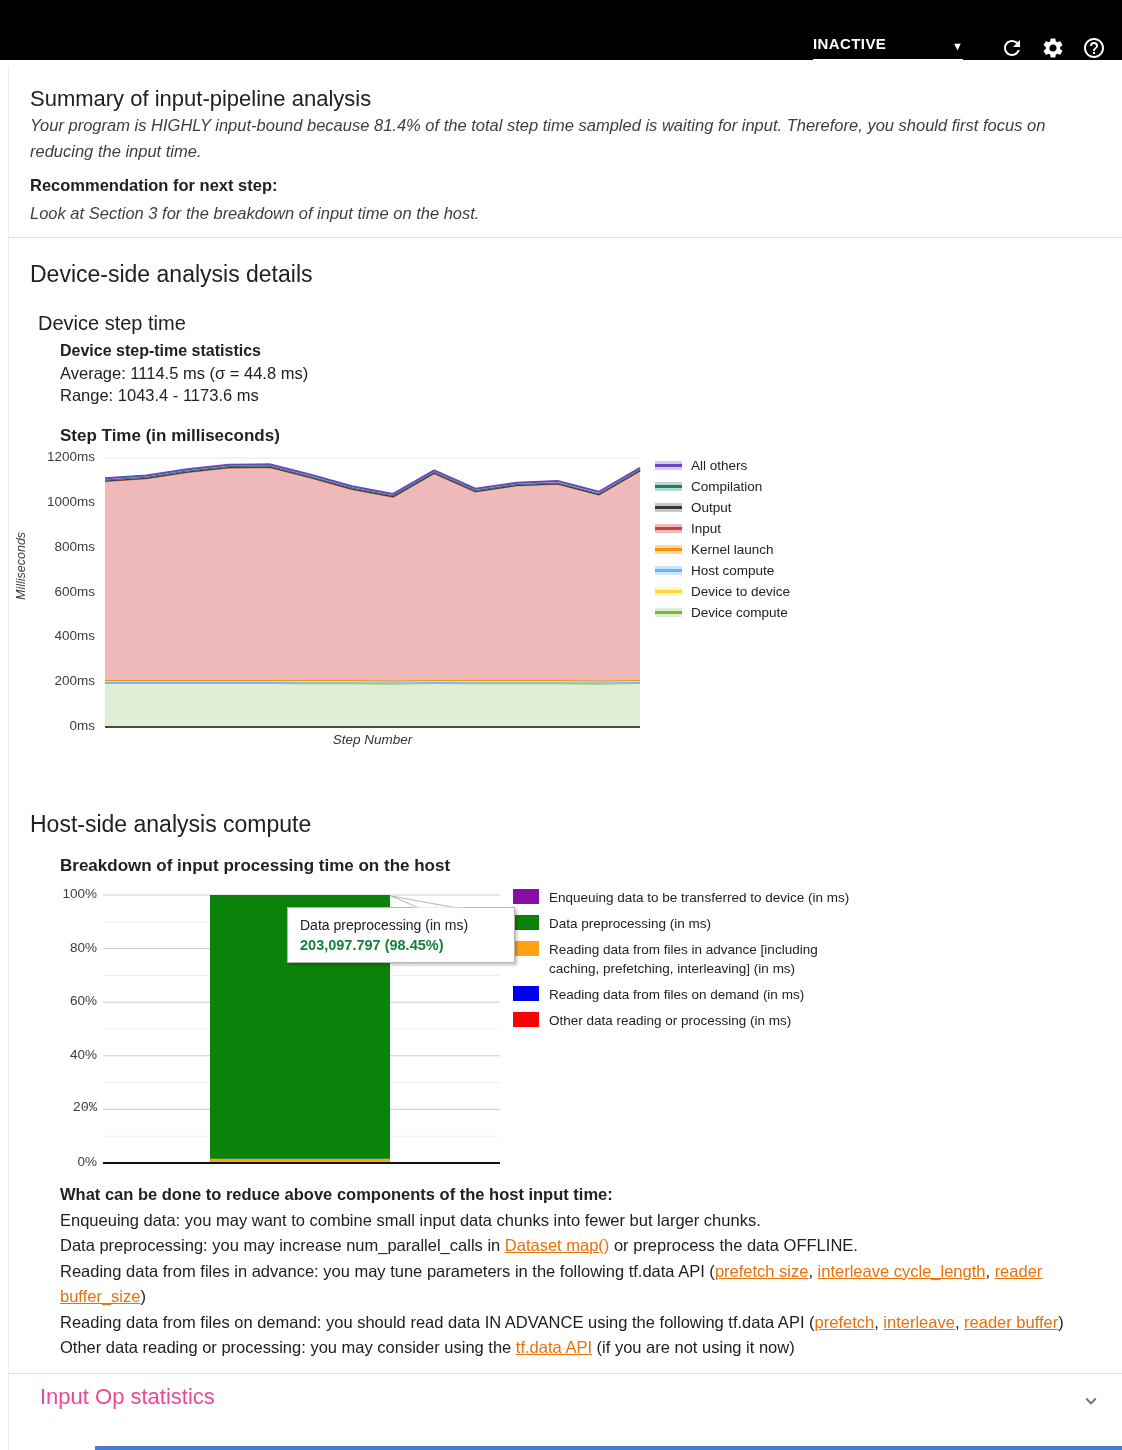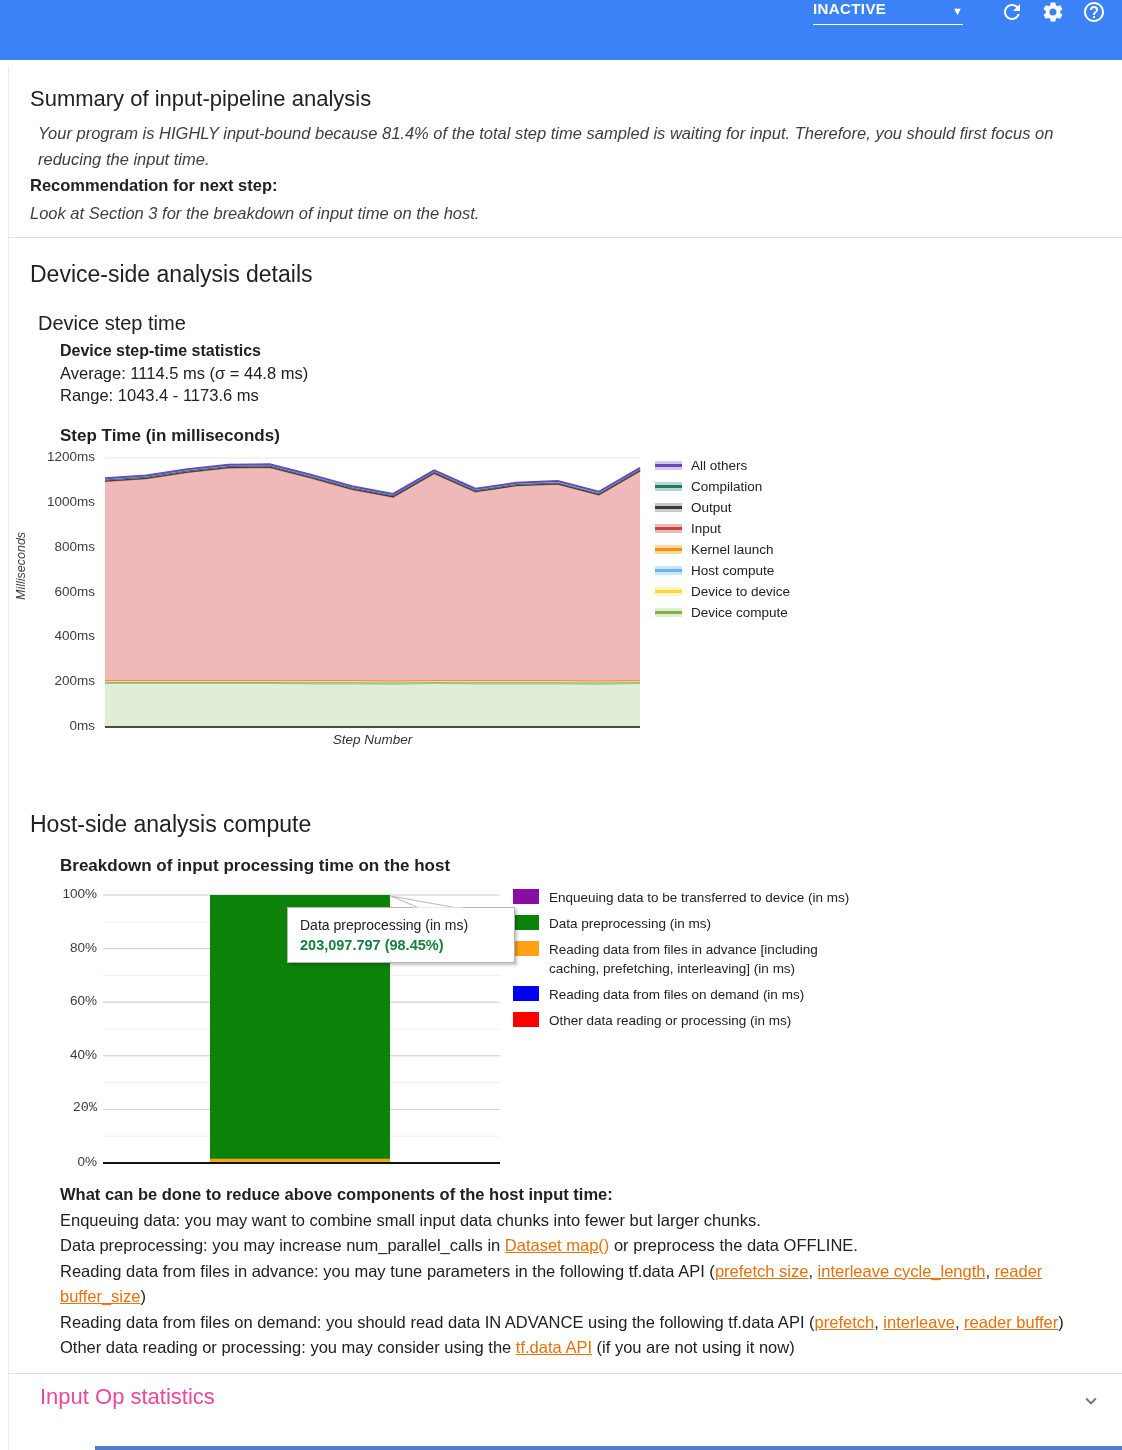--- a/index.html
+++ b/index.html
@@ -1,20 +1,20 @@
 <!DOCTYPE html>
 <html><head>
 <meta charset="utf-8">
 <style>
   html,body{margin:0;padding:0;background:#fff;}
   body{width:1122px;height:1450px;font-family:"Liberation Sans",sans-serif;color:#202124;overflow:hidden;}
   .page{position:relative;width:1122px;height:1450px;background:#fff;}
 
   
-  .appbar{position:absolute;left:0;top:0;width:100%;height:60px;background:#3b82f6;display:flex;align-items:flex-start;justify-content:flex-end;box-sizing:border-box;padding-right:16px;}
+  .appbar{position:absolute;left:0;top:0;width:100%;height:60px;background:#000000;display:flex;align-items:flex-end;justify-content:flex-end;box-sizing:border-box;padding-right:16px;}
   .run-select{display:flex;align-items:flex-end;justify-content:space-between;width:150px;border-bottom:1px solid #fff;padding-bottom:7px;margin-right:20px;cursor:pointer;}
   .run-select .lbl{color:#fff;font-size:15px;font-weight:bold;letter-spacing:.4px;}
   .run-select .caret{color:#fff;font-size:11px;line-height:11px;}
   .icon-btn{width:24px;height:24px;margin-left:17px;cursor:pointer;}
   .icon-btn svg{width:24px;height:24px;fill:#fff;}
 
   .left-rule{position:absolute;left:8px;top:66px;height:1384px;width:1px;background:#ececec;}
   .divider{position:absolute;left:9px;right:0;height:1px;background:#e0e0e0;}
 
   h1,h2,h3{margin:0;font-weight:400;}
@@ -90,21 +90,21 @@
     <span class="icon-btn">
       <svg viewBox="0 0 24 24">
           <path d="M11 18h2v-2h-2v2zm1-16C6.48 2 2 6.48 2 12s4.48 10 10 10 10-4.48 10-10S17.52 2 12 2zm0 18c-4.41 0-8-3.59-8-8s3.59-8 8-8 8 3.59 8 8-3.59 8-8 8zm0-14a4 4 0 0 0-4 4h2c0-1.1.9-2 2-2s2 .9 2 2c0 2-3 1.75-3 5h2c0-2.25 3-2.5 3-5a4 4 0 0 0-4-4z"></path>
         </svg>
     </span>
   </header>
 
   <div class="left-rule"></div>
 
   <h1 class="sec-title" style="left:30px;top:86px;">Summary of input-pipeline analysis</h1>
-  <p class="italic-par" style="left:30px;top:112px;width:1045px;margin:8px;">Your program is HIGHLY input-bound because 81.4% of the total step time sampled is waiting for input. Therefore, you should first focus on reducing the input time.</p>
+  <p class="italic-par" style="left:30px;top:112px;width:1045px;margin:0;">Your program is HIGHLY input-bound because 81.4% of the total step time sampled is waiting for input. Therefore, you should first focus on reducing the input time.</p>
   <b class="bold-line" style="left:30px;top:176px;">Recommendation for next step:</b>
   <span class="italic-par" style="left:30px;top:200px;">Look at Section 3 for the breakdown of input time on the host.</span>
 
   <div class="divider" style="top:237px;"></div>
 
   <h2 class="sec-title" style="left:30px;top:261px;font-size:23px;">Device-side analysis details</h2>
   <h3 class="sub-title" style="left:38px;top:312px;">Device step time</h3>
   <b class="bold-line" style="left:60px;top:342px;font-size:16px;">Device step-time statistics</b>
   <span class="plain-line" style="left:60px;top:364px;">Average: 1114.5 ms (σ = 44.8 ms)</span>
   <span class="plain-line" style="left:60px;top:386px;">Range: 1043.4 - 1173.6 ms</span>

